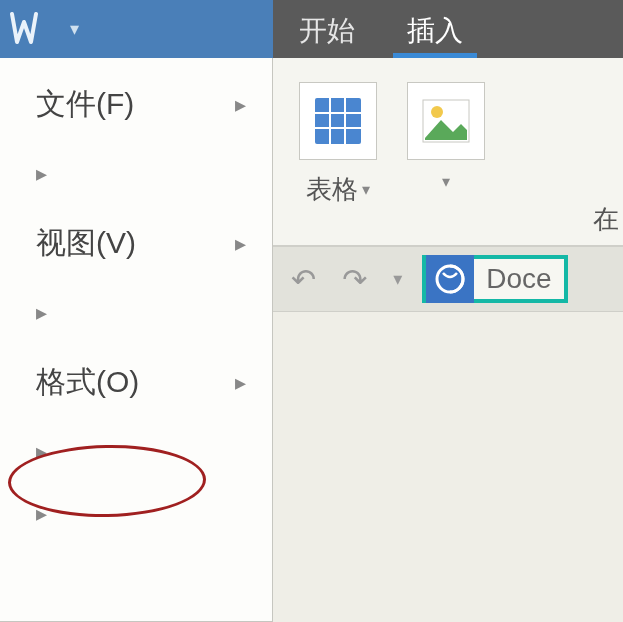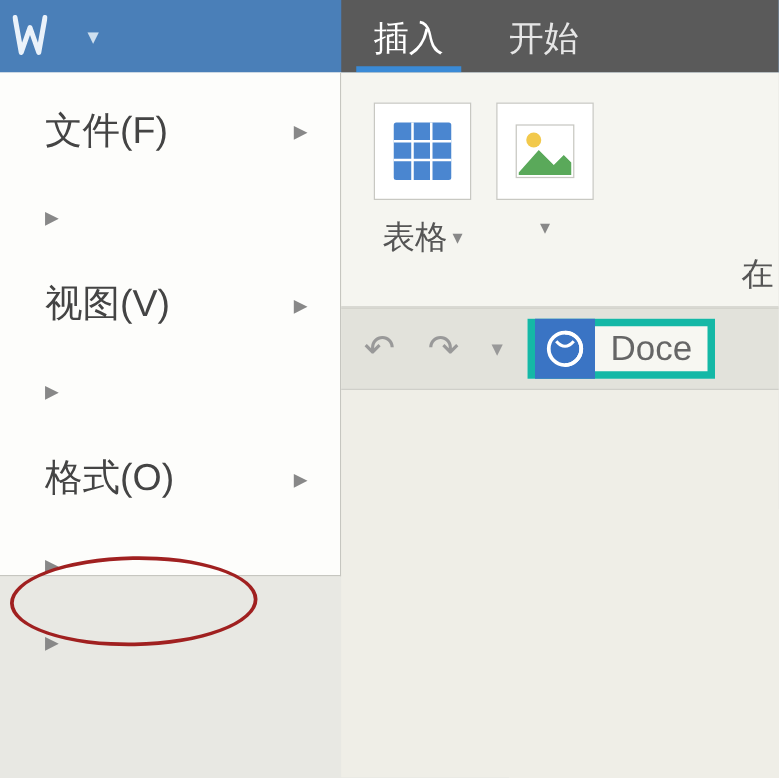--- a/index.html
+++ b/index.html
@@ -65,21 +65,21 @@
     }
     .dropdown-menu {
       position: absolute;
       top: 58px;
       left: 0;
       width: 273px;
       background: #fdfdfb;
       border-right: 1px solid #c6c6c0;
       border-bottom: 1px solid #c6c6c0;
       padding-top: 8px;
-      height: 403px;
+      height: 564px;
     }
     .menu-item {
       display: flex;
       align-items: center;
       justify-content: space-between;
       padding: 18px 20px 18px 36px;
       color: #444;
       font-size: 30px;
       cursor: pointer;
       position: relative;
@@ -105,20 +105,21 @@
       top: 58px;
       left: 273px;
       right: 0;
       height: 188px;
       background: #f5f5f0;
       border-bottom: 1px solid #cfcfc9;
       display: flex;
       align-items: flex-start;
       padding-top: 24px;
       padding-left: 16px;
+      gap: 10px;
     }
     .ribbon-group {
       display: flex;
       flex-direction: column;
       align-items: center;
       padding: 0 10px;
     }
     .ribbon-icon-box {
       width: 78px;
       height: 78px;
@@ -154,21 +155,21 @@
     .tb-btn {
       color: #999;
       font-size: 30px;
       padding: 4px 6px;
       cursor: pointer;
     }
     .doc-chip {
       display: flex;
       align-items: center;
       background: #f7f7f2;
-      border: 6px solid #14b8a6;
+      border: 4px solid #14b8a6;
       height: 48px;
       padding-right: 12px;
     }
     .doc-chip-icon {
       width: 48px;
       height: 48px;
       background: #3a74c4;
       display: flex;
       align-items: center;
       justify-content: center;
@@ -203,22 +204,22 @@
 <div class="titlebar">
   <div class="app-logo">
     <svg width="28" height="34" viewBox="0 0 28 34">
       <path d="M2 2 L7 30 L14 10 L21 30 L26 2" stroke="#eaf2fa" stroke-width="4" fill="none" stroke-linejoin="round" stroke-linecap="round"></path>
     </svg>
   </div>
   <span class="title-dropdown">▾</span>
 </div>
 
 <div class="tabbar">
+  <div class="tab">开始</div>
   <div class="tab active">插入</div>
-  <div class="tab">开始</div>
 </div>
 
 <div class="dropdown-menu">
   <div class="menu-item">
     <span>文件(F)</span>
     <span class="submenu-arrow">▸</span>
   </div>
   <div class="menu-item">
     <span class="submenu-arrow">▸</span>
   </div>

